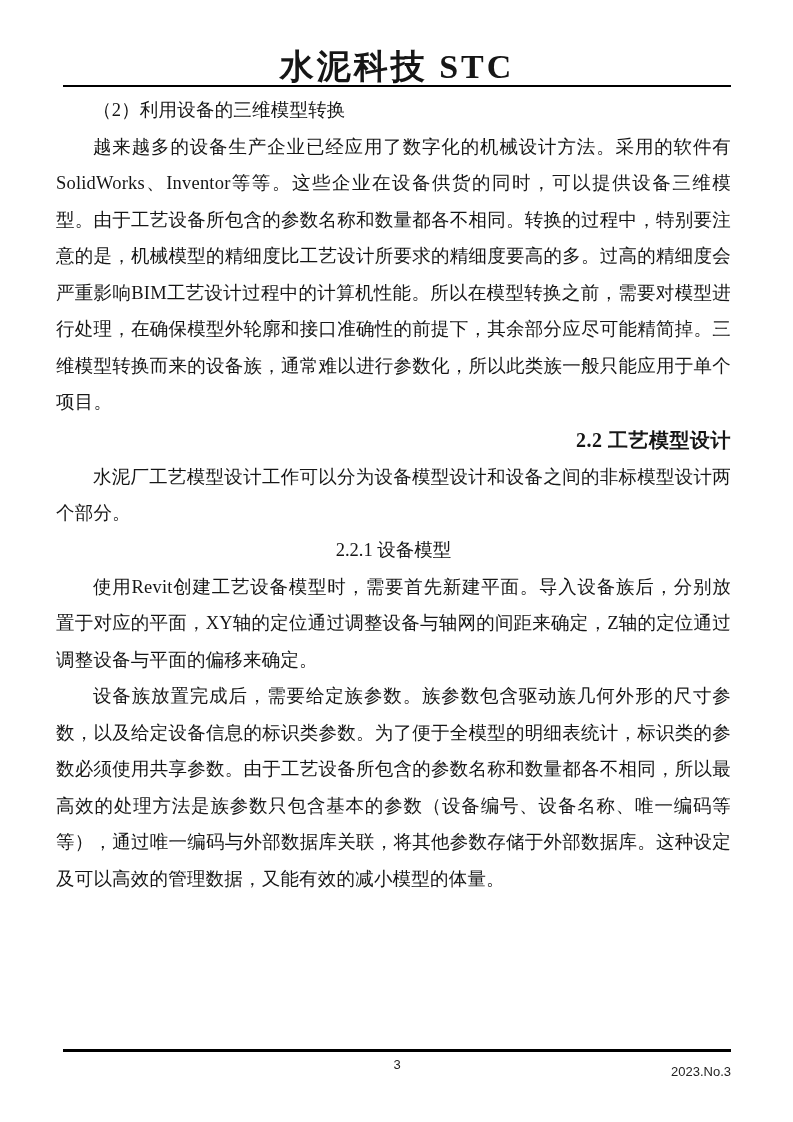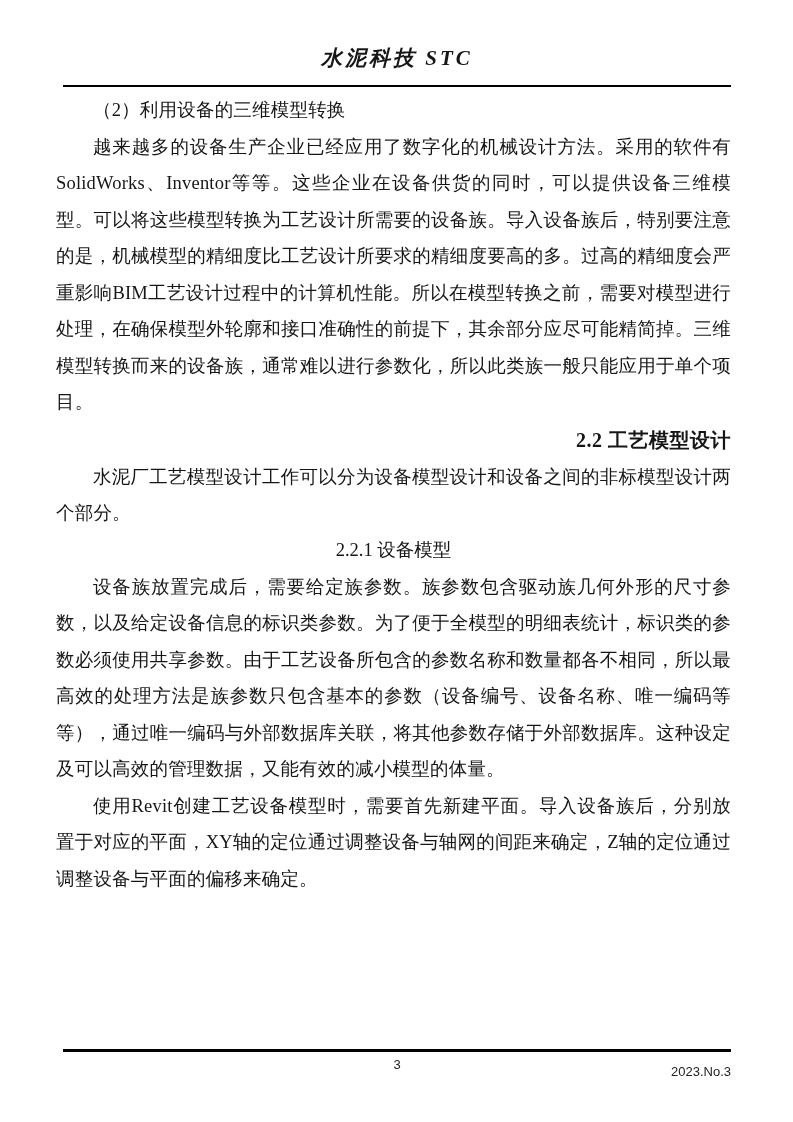--- a/index.html
+++ b/index.html
@@ -15,22 +15,21 @@
   }
   .header {
     position: absolute;
     top: 0;
     left: 63px;
     right: 62px;
     height: 87px;
   }
   .journal-title {
     text-align: center;
-    font-size: 21px;
-    font-style: italic;
+    font-size: 34px;
     font-weight: bold;
     letter-spacing: 3px;
     padding-top: 44px;
     font-family: "Liberation Serif", serif;
   }
   .header-rule {
     position: absolute;
     left: 0;
     right: 0;
     bottom: 0;
@@ -99,26 +98,26 @@
 
 <div class="page">
 
   <div class="header">
     <div class="journal-title">水泥科技 STC</div>
     <div class="header-rule"></div>
   </div>
 
   <div class="body-text">
     <p class="para">（2）利用设备的三维模型转换</p>
-    <p class="para">越来越多的设备生产企业已经应用了数字化的机械设计方法。采用的软件有SolidWorks、Inventor等等。这些企业在设备供货的同时，可以提供设备三维模型。可以将这些模型转换为工艺设计所需要的设备族。导入设备族后，特别要注意的是，机械模型的精细度比工艺设计所要求的精细度要高的多。过高的精细度会严重影响BIM工艺设计过程中的计算机性能。所以在模型转换之前，需要对模型进行处理，在确保模型外轮廓和接口准确性的前提下，其余部分应尽可能精简掉。三维模型转换而来的设备族，通常难以进行参数化，所以此类族一般只能应用于单个项目。</p>
+    <p class="para">越来越多的设备生产企业已经应用了数字化的机械设计方法。采用的软件有SolidWorks、Inventor等等。这些企业在设备供货的同时，可以提供设备三维模型。由于工艺设备所包含的参数名称和数量都各不相同。转换的过程中，特别要注意的是，机械模型的精细度比工艺设计所要求的精细度要高的多。过高的精细度会严重影响BIM工艺设计过程中的计算机性能。所以在模型转换之前，需要对模型进行处理，在确保模型外轮廓和接口准确性的前提下，其余部分应尽可能精简掉。三维模型转换而来的设备族，通常难以进行参数化，所以此类族一般只能应用于单个项目。</p>
     <h2 class="heading-2">2.2 工艺模型设计</h2>
     <p class="para">水泥厂工艺模型设计工作可以分为设备模型设计和设备之间的非标模型设计两个部分。</p>
     <h3 class="heading-3">2.2.1 设备模型</h3>
+    <p class="para">使用Revit创建工艺设备模型时，需要首先新建平面。导入设备族后，分别放置于对应的平面，XY轴的定位通过调整设备与轴网的间距来确定，Z轴的定位通过调整设备与平面的偏移来确定。</p>
     <p class="para">设备族放置完成后，需要给定族参数。族参数包含驱动族几何外形的尺寸参数，以及给定设备信息的标识类参数。为了便于全模型的明细表统计，标识类的参数必须使用共享参数。由于工艺设备所包含的参数名称和数量都各不相同，所以最高效的处理方法是族参数只包含基本的参数（设备编号、设备名称、唯一编码等等），通过唯一编码与外部数据库关联，将其他参数存储于外部数据库。这种设定及可以高效的管理数据，又能有效的减小模型的体量。</p>
-    <p class="para">使用Revit创建工艺设备模型时，需要首先新建平面。导入设备族后，分别放置于对应的平面，XY轴的定位通过调整设备与轴网的间距来确定，Z轴的定位通过调整设备与平面的偏移来确定。</p>
   </div>
 
   <div class="footer">
     <div class="footer-rule"></div>
     <div class="footer-row">
       <span class="page-number">3</span>
       <span class="issue-label">2023.No.3</span>
     </div>
   </div>
 

